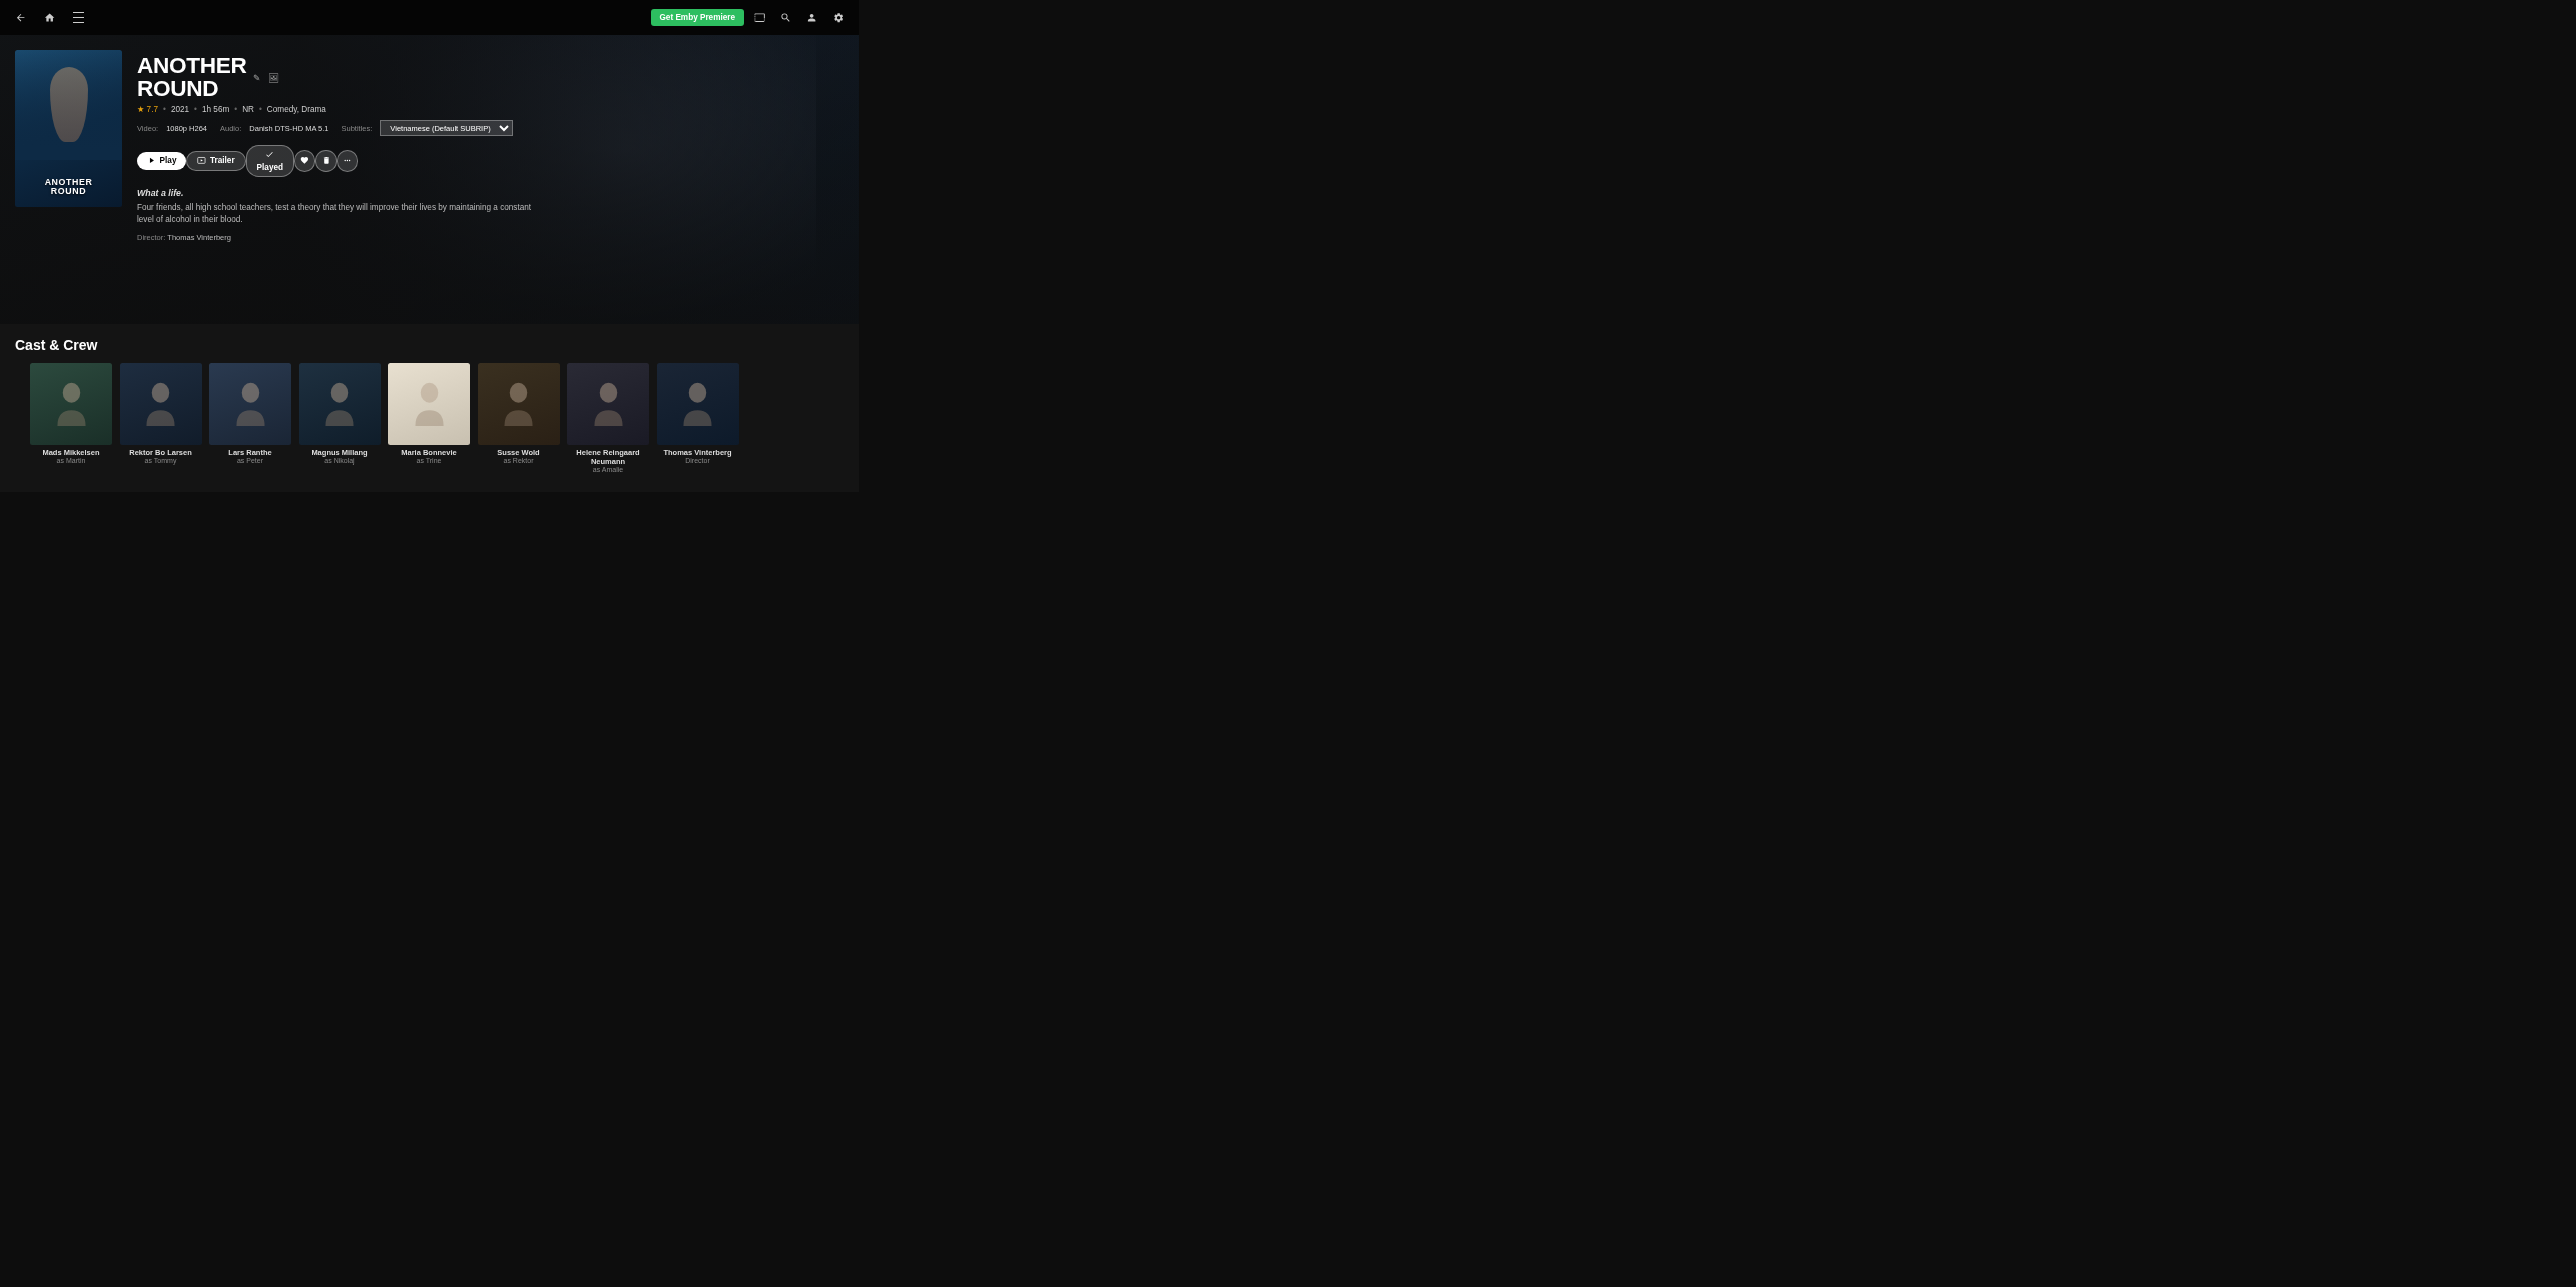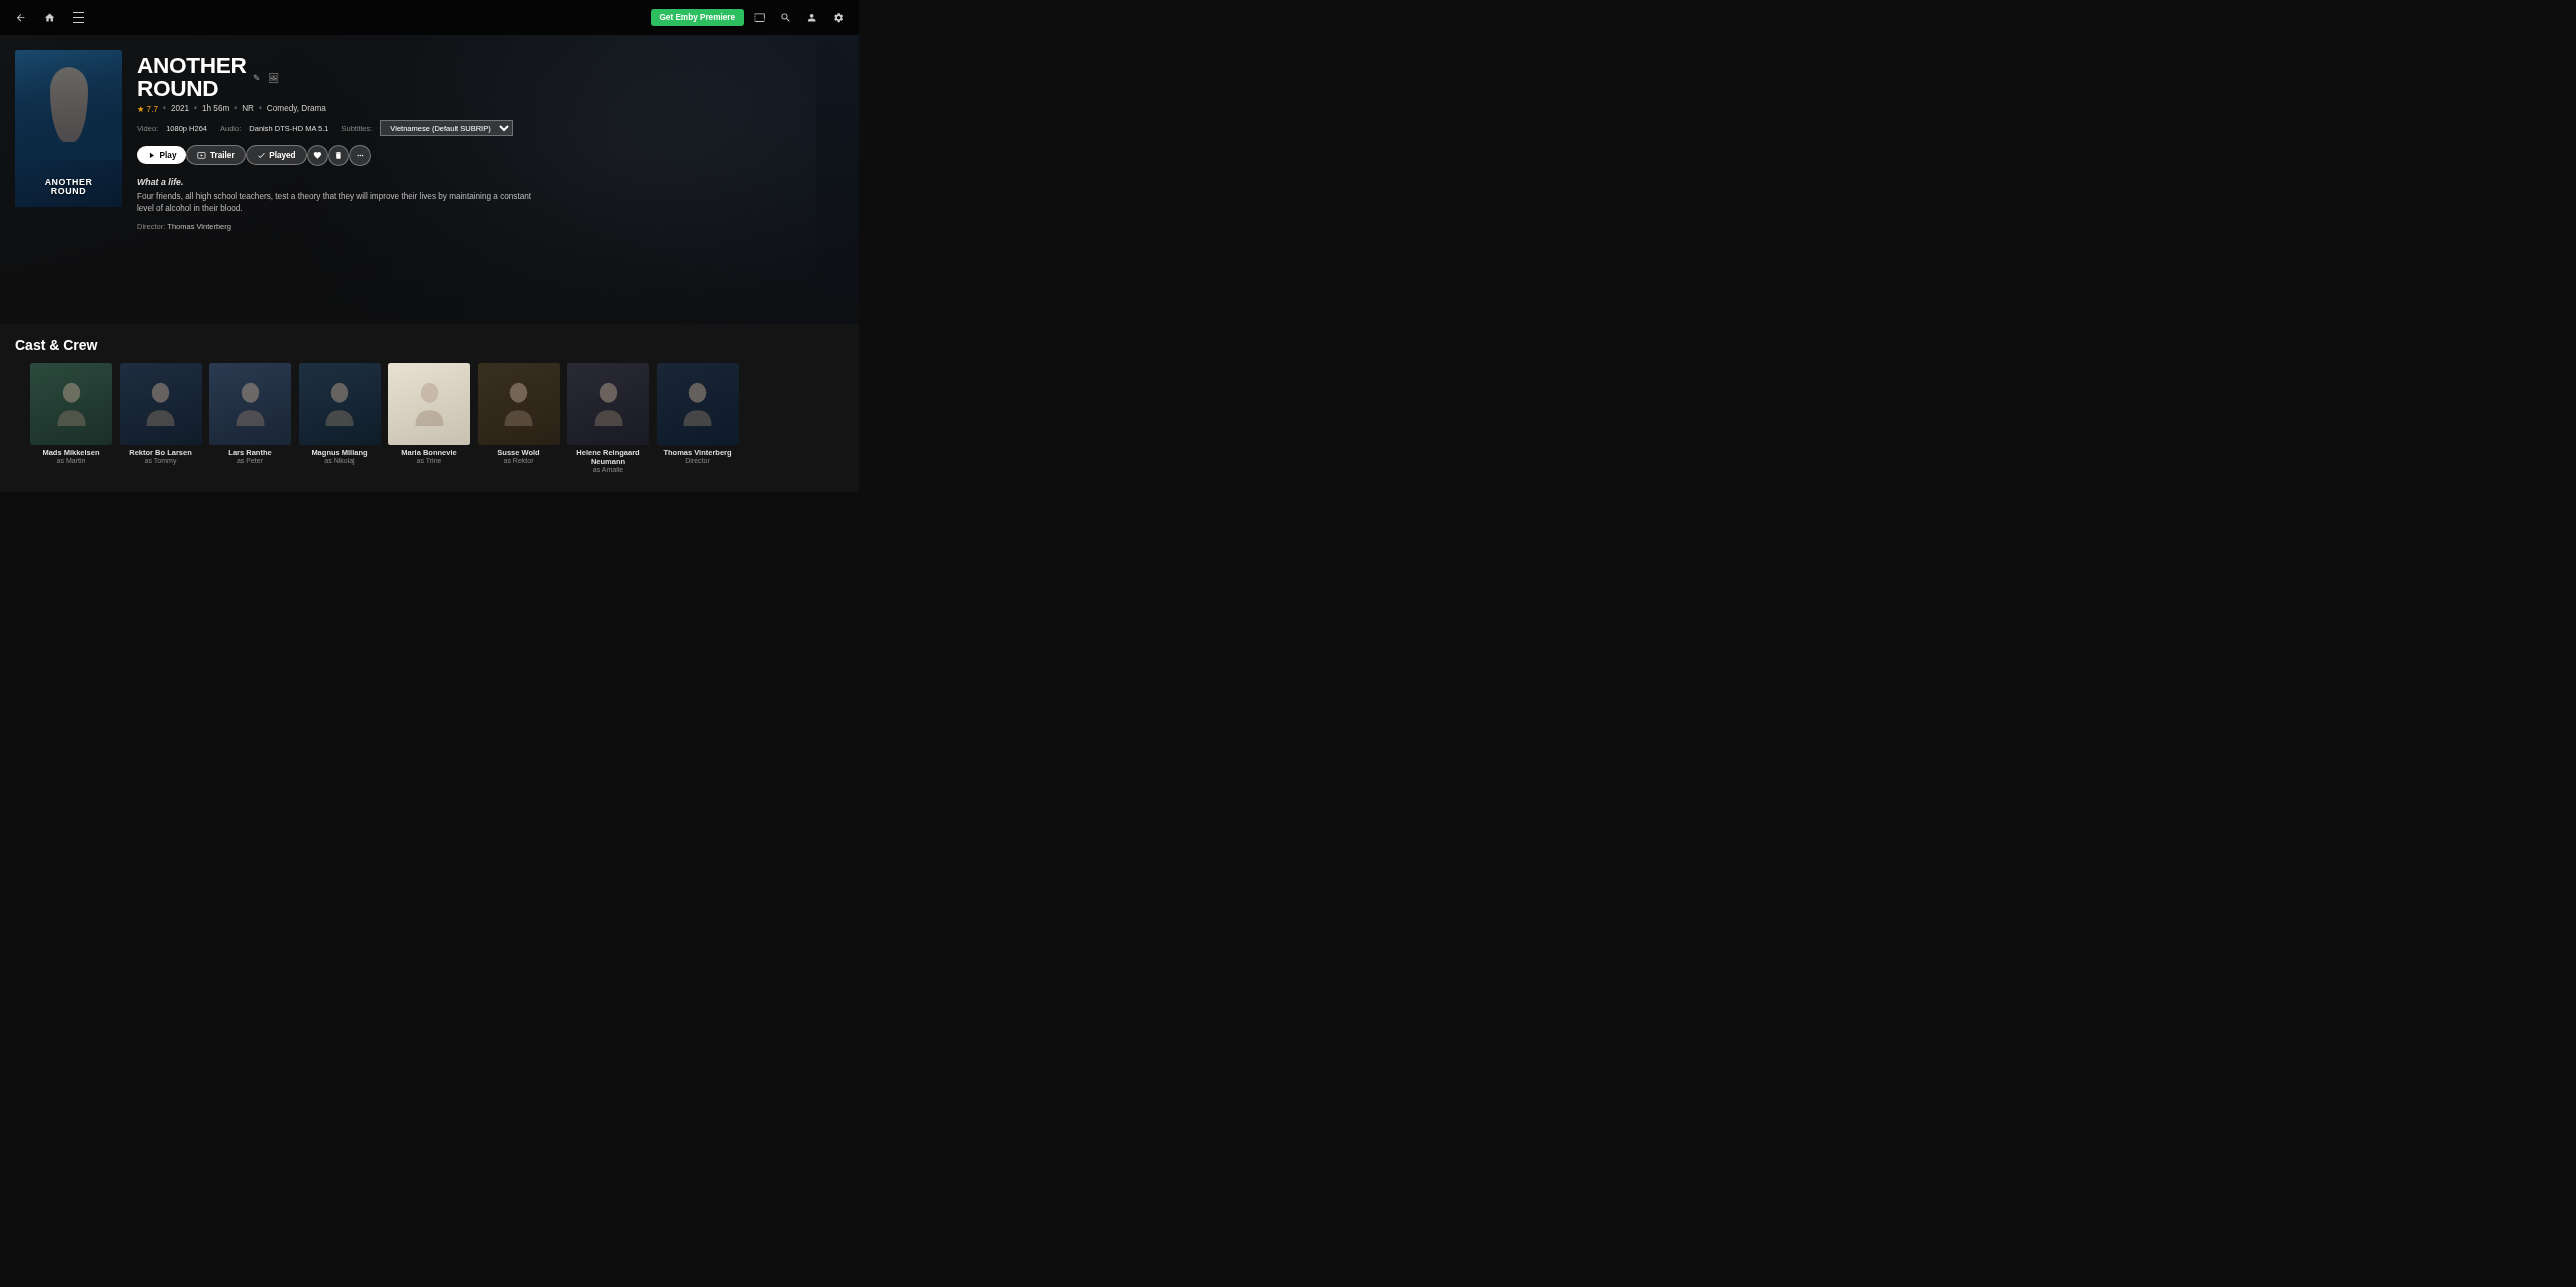--- a/index.html
+++ b/index.html
@@ -114,21 +114,21 @@
       display: flex; align-items: center; gap: 5px; margin-bottom: 3.8px;
     }
     .movie-title {
       font-size: 22.6px; font-weight: 900; line-height: 1;
       letter-spacing: -0.3px; text-transform: uppercase;
     }
     .edit-icon, .image-icon {
       color: #aaa; font-size: 8.8px; cursor: pointer; padding: 1.3px;
     }
     .movie-meta {
-      display: flex; align-items: center; gap: 5px;
+      display: flex; align-items: flex-end; gap: 5px;
       font-size: 8.2px; color: #ccc; margin-bottom: 6.3px;
     }
     .star-rating { color: #e5a00d; font-size: 8.2px; }
     .meta-dot { color: #666; }
     .genre-tag { color: #ccc; }
 
     .tech-row {
       display: flex; align-items: center; gap: 8px;
       font-size: 7.5px; color: #bbb; margin-bottom: 8.8px;
       flex-wrap: wrap;
@@ -149,21 +149,21 @@
       display: flex; align-items: center; gap: 3.8px;
       padding: 4.4px 10px; border-radius: 12.6px; border: none;
       font-size: 8.2px; font-weight: 600; cursor: pointer;
       transition: background 0.2s;
     }
     .btn-play { background: #fff; color: #000; }
     .btn-outline {
       background: rgba(255,255,255,0.15); color: #fff;
       border: 0.6px solid rgba(255,255,255,0.35);
     }
-    .btn-played { background: rgba(255,255,255,0.15); color: #fff; border: 0.6px solid rgba(255,255,255,0.35); }
+    .btn-played { background: rgba(255,255,255,0.15); color: #fff; border: 0.6px solid rgba(255,255,255,0.35); flex-direction: column; }
     .btn-icon {
       background: rgba(255,255,255,0.15); color: #fff;
       border: 0.6px solid rgba(255,255,255,0.35);
       width: 21.4px; height: 21.4px; border-radius: 50%;
       display: flex; align-items: center; justify-content: center;
       cursor: pointer; font-size: 8.8px;
     }
 
     .tagline { font-style: italic; font-size: 8.8px; color: #ddd; margin-bottom: 3.8px; font-weight: 600; }
     .description { font-size: 8.2px; color: #bbb; line-height: 1.5; max-width: 402px; margin-bottom: 6.3px; }

